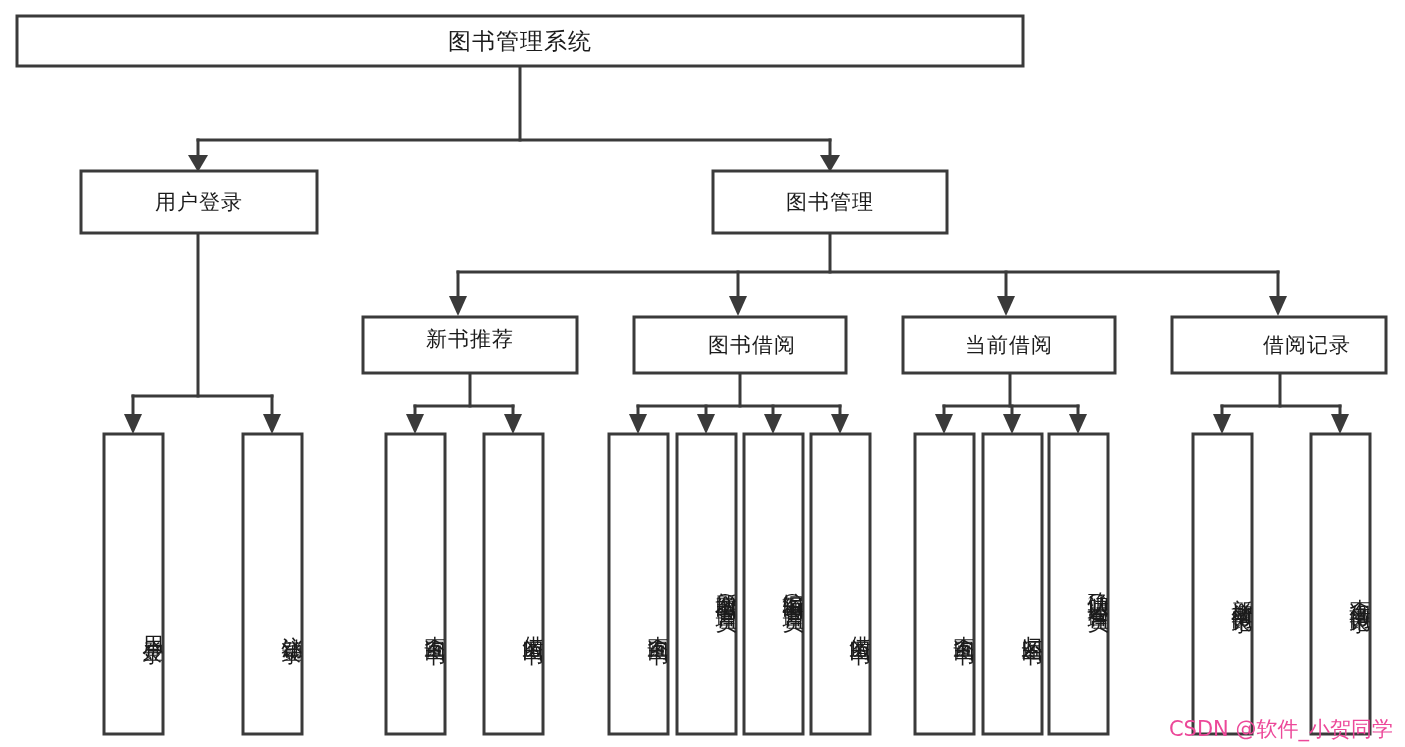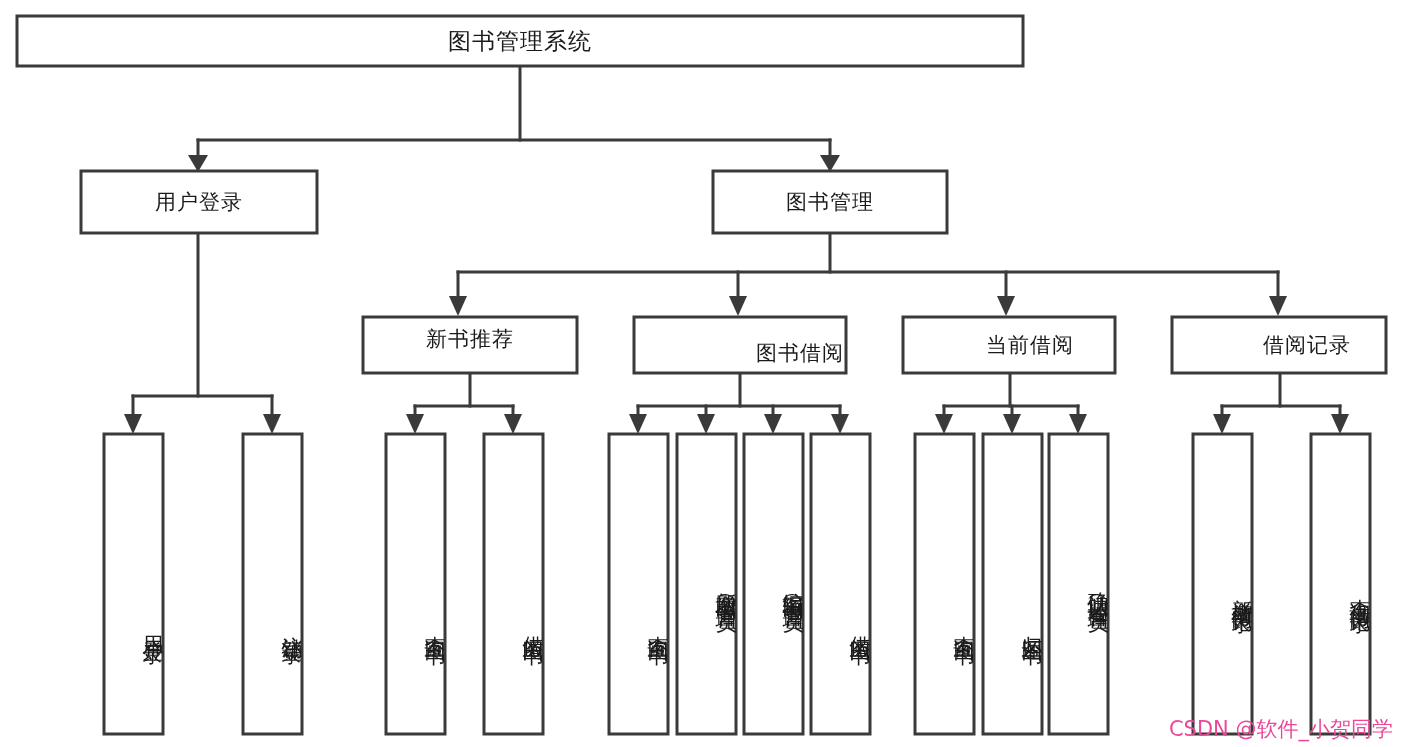--- a/index.html
+++ b/index.html
@@ -178,22 +178,22 @@
       <rect class="node-box" x="1311" y="434" width="59" height="300"></rect>
     </g>
   </svg>
 
   <div class="node-label-h" style="left:17px; top:16px; width:1006px; height:50px; font-size:23px;">图书管理系统</div>
 
   <div class="node-label-h" style="left:81px; top:171px; width:236px; height:62px;">用户登录</div>
   <div class="node-label-h" style="left:713px; top:171px; width:234px; height:62px;text-align:center;">图书管理</div>
 
   <div class="node-label-h" style="left:363px; top:317px; width:214px; height:44px;">新书推荐</div>
-  <div class="node-label-h" style="left:634px; top:325px; width:236px; height:56px;margin-left:48px;">图书借阅</div>
-  <div class="node-label-h" style="left:903px; top:317px; width:212px; height:56px;padding-left:21px;">当前借阅</div>
+  <div class="node-label-h" style="left:634px; top:317px; width:236px; height:56px;">图书借阅</div>
+  <div class="node-label-h" style="left:903px; top:317px; width:212px; height:56px;">当前借阅</div>
   <div class="node-label-h" style="left:1172px; top:317px; width:214px; height:56px;padding-left:28px;">借阅记录</div>
 
   <div class="node-label-v" style="left:104px; top:516px; width:59px; height:218px;">用户登录</div>
   <div class="node-label-v" style="left:243px; top:516px; width:59px; height:218px;">注销登录</div>
 
   <div class="node-label-v" style="left:386px; top:516px; width:59px; height:218px;">查询图书</div>
   <div class="node-label-v" style="left:484px; top:516px; width:59px; height:218px;">借阅图书</div>
 
   <div class="node-label-v" style="left:609px; top:516px; width:59px; height:218px;">查询图书</div>
   <div class="node-label-v" style="left:677px; top:442px; width:59px; height:292px;">新增图书（管理员）</div>

